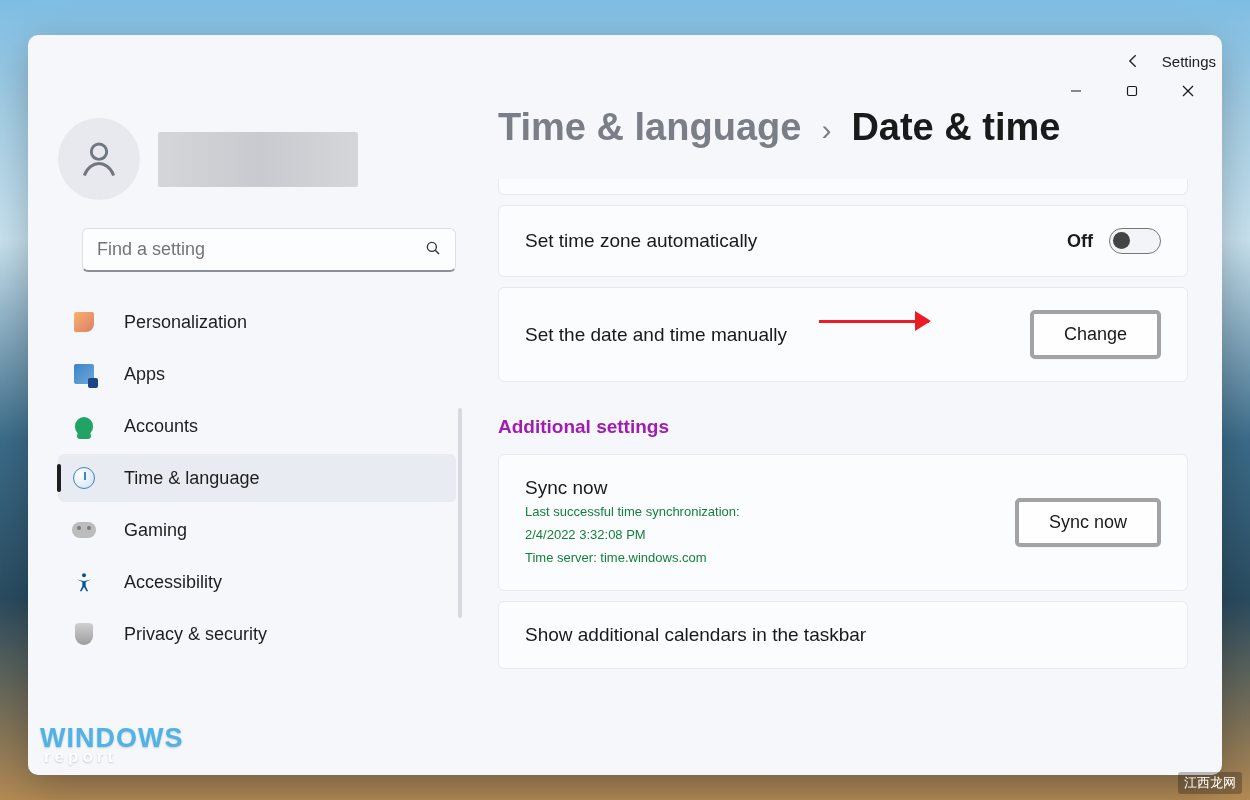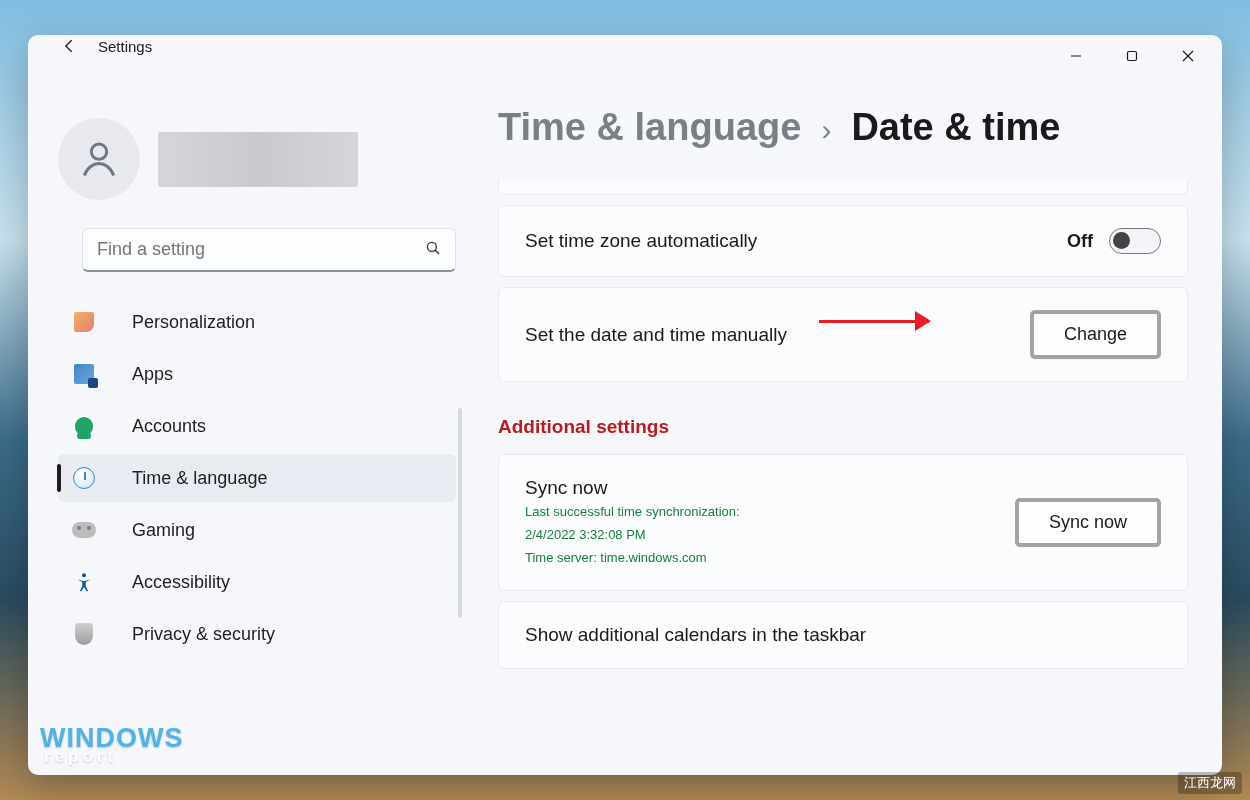--- a/index.html
+++ b/index.html
@@ -8,21 +8,21 @@
     width: 1250px; height: 800px; overflow: hidden;
     background: linear-gradient(180deg,#7fbde3 0%,#a7d0e6 15%,#c9e3f0 30%,#3c6c8a 55%,#2a4c60 75%,#b38a54 100%);
     position: relative;
   }
   .window {
     position: absolute; left: 28px; top: 35px; right: 28px; bottom: 25px;
     background: #f5f7fb; border-radius: 10px;
     box-shadow: 0 12px 40px rgba(0,0,0,.25);
     display: flex; flex-direction: column; overflow: hidden;
   }
-  .titlebar { display:flex; align-items:flex-start; height:55px; padding:1px 6px; }
+  .titlebar { display:flex; align-items:flex-end; height:55px; padding:16px 6px;flex-direction:column; }
   .tb-left { display:flex; align-items:center; gap:18px; padding-left:26px; }
   .back-arrow { width:20px; height:20px; cursor:pointer; color:#2b2b2b; }
   .app-title { font-size:15px; color:#202020; }
   .tb-right { margin-left:auto; display:flex; }
   .winbtn { width:56px; height:40px; display:flex; align-items:center; justify-content:center; color:#1b1b1b; cursor:pointer; }
   .winbtn svg { width:12px; height:12px; }
 
   .content { flex:1; display:flex; overflow:hidden; }
   .sidebar { width:450px; padding:10px 22px 10px 30px; display:flex; flex-direction:column; }
   .account-row { display:flex; align-items:center; gap:18px; margin:18px 0 28px 0; }
@@ -32,21 +32,21 @@
 
   .search-wrap { position:relative; margin-bottom:26px;padding-left:24px; }
   .search-input {
     width:100%; height:44px; padding:0 44px 0 14px; font-size:18px; color:#444;
     background:#fcfdfe; border:1px solid #dcdfe5; border-bottom:2px solid #8b8f97; border-radius:6px;
   }
   .search-icon-pos { position:absolute; right:14px; top:50%; transform:translateY(-50%); color:#333; }
   .search-icon-pos svg{width:18px;height:18px;}
 
   .nav { display:flex; flex-direction:column; gap:4px; position:relative; }
-  .nav-item { display:flex; align-items:center; gap:36px; height:48px; padding:0 14px; border-radius:6px; font-size:18px; color:#1e1e1e; cursor:pointer; }
+  .nav-item { display:flex; align-items:center; gap:28px; height:48px; padding:0 14px; border-radius:6px; font-size:18px; color:#1e1e1e; cursor:pointer; }
   .nav-item.selected { background:#e8ebf1; position:relative; }
   .nav-item.selected::before { content:""; position:absolute; left:-1px; top:10px; bottom:10px; width:4px; border-radius:3px; background:#1e1e1e; }
   .nav-icon { width:24px; height:24px; display:flex; align-items:center; justify-content:center; color:#555; }
   .ico-personalize { width:20px;height:20px;background:linear-gradient(135deg,#f6b26b,#dd7e6b);border-radius:2px 2px 8px 2px; }
   .ico-apps { width:20px;height:20px;background:linear-gradient(135deg,#3d85c6,#6fa8dc);border-radius:2px; position:relative;}
   .ico-apps::after{content:"";position:absolute;right:-4px;bottom:-4px;width:10px;height:10px;background:#1c4587;border-radius:2px;}
   .ico-accounts { width:18px;height:18px;border-radius:50% 50% 45% 45%;background:#21a366;position:relative;}
   .ico-accounts::after{content:"";position:absolute;left:2px;top:12px;width:14px;height:10px;border-radius:7px 7px 3px 3px;background:#21a366;}
   .ico-time { width:22px;height:22px;border-radius:50%;background:radial-gradient(circle at 30% 30%,#fff,#cfe2f3);border:1px solid #3d85c6;position:relative;}
   .ico-time::after{content:"";position:absolute;left:10px;top:4px;width:2px;height:8px;background:#3d85c6;}
@@ -76,21 +76,21 @@
 
   .action-btn {
     padding:10px 30px; font-size:18px; background:#fefefe; border:4px solid #a3a3a3; border-radius:5px; cursor:pointer; color:#1a1a1a;
     box-shadow:0 1px 0 rgba(0,0,0,.03);
   }
 
   .arrow-annot { position:absolute; left:830px; top:225px; pointer-events:none; }
   .arrow-line { width:110px; height:0; border-top:3px solid #ec1c24; }
   .arrow-head { position:absolute; right:-2px; top:-9px; width:0;height:0;border-top:10px solid transparent;border-bottom:10px solid transparent;border-left:16px solid #ec1c24;}
 
-  .section-title { font-size:19px; font-weight:600; color:#b91c1c; margin:34px 0 16px 0; }
+  .section-title { font-size:19px; font-weight:600; color:#a21caf; margin:34px 0 16px 0; }
   .sync-card .card-row { align-items:center; }
   .sync-left { display:flex; flex-direction:column; gap:4px; }
   .sync-title { font-size:19px; color:#1a1a1a; }
   .sync-sub { font-size:13px; color:#15803d; line-height:1.45; }
 
   .watermark { position:absolute; left:40px; bottom:36px; color:#4fb3e8; font-weight:700; font-size:27px; letter-spacing:1px; line-height:.85; text-shadow:0 1px 2px rgba(0,0,0,.2);}
   .watermark small{display:block;font-size:17px;color:#fff;font-weight:700;letter-spacing:4px;margin-left:4px;}
   .corner-mark { position:absolute; right:8px; bottom:6px; font-size:13px; color:#fff; background:rgba(0,0,0,.25); padding:2px 6px; border-radius:3px;}
 </style>
 </head>

